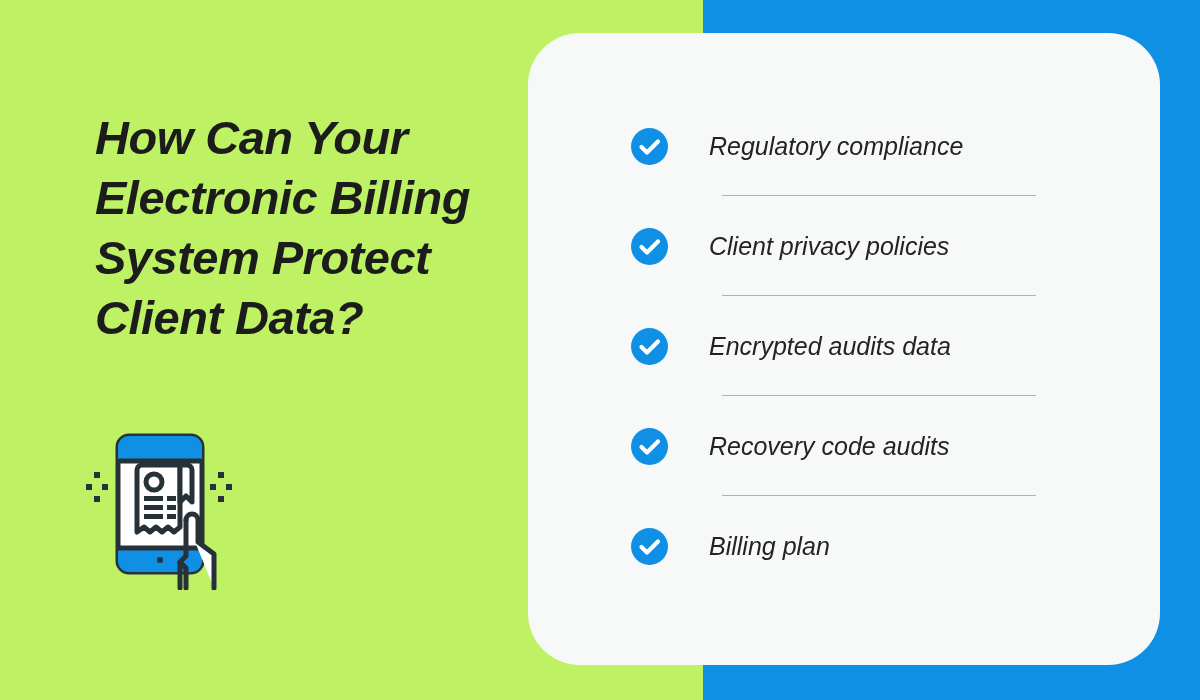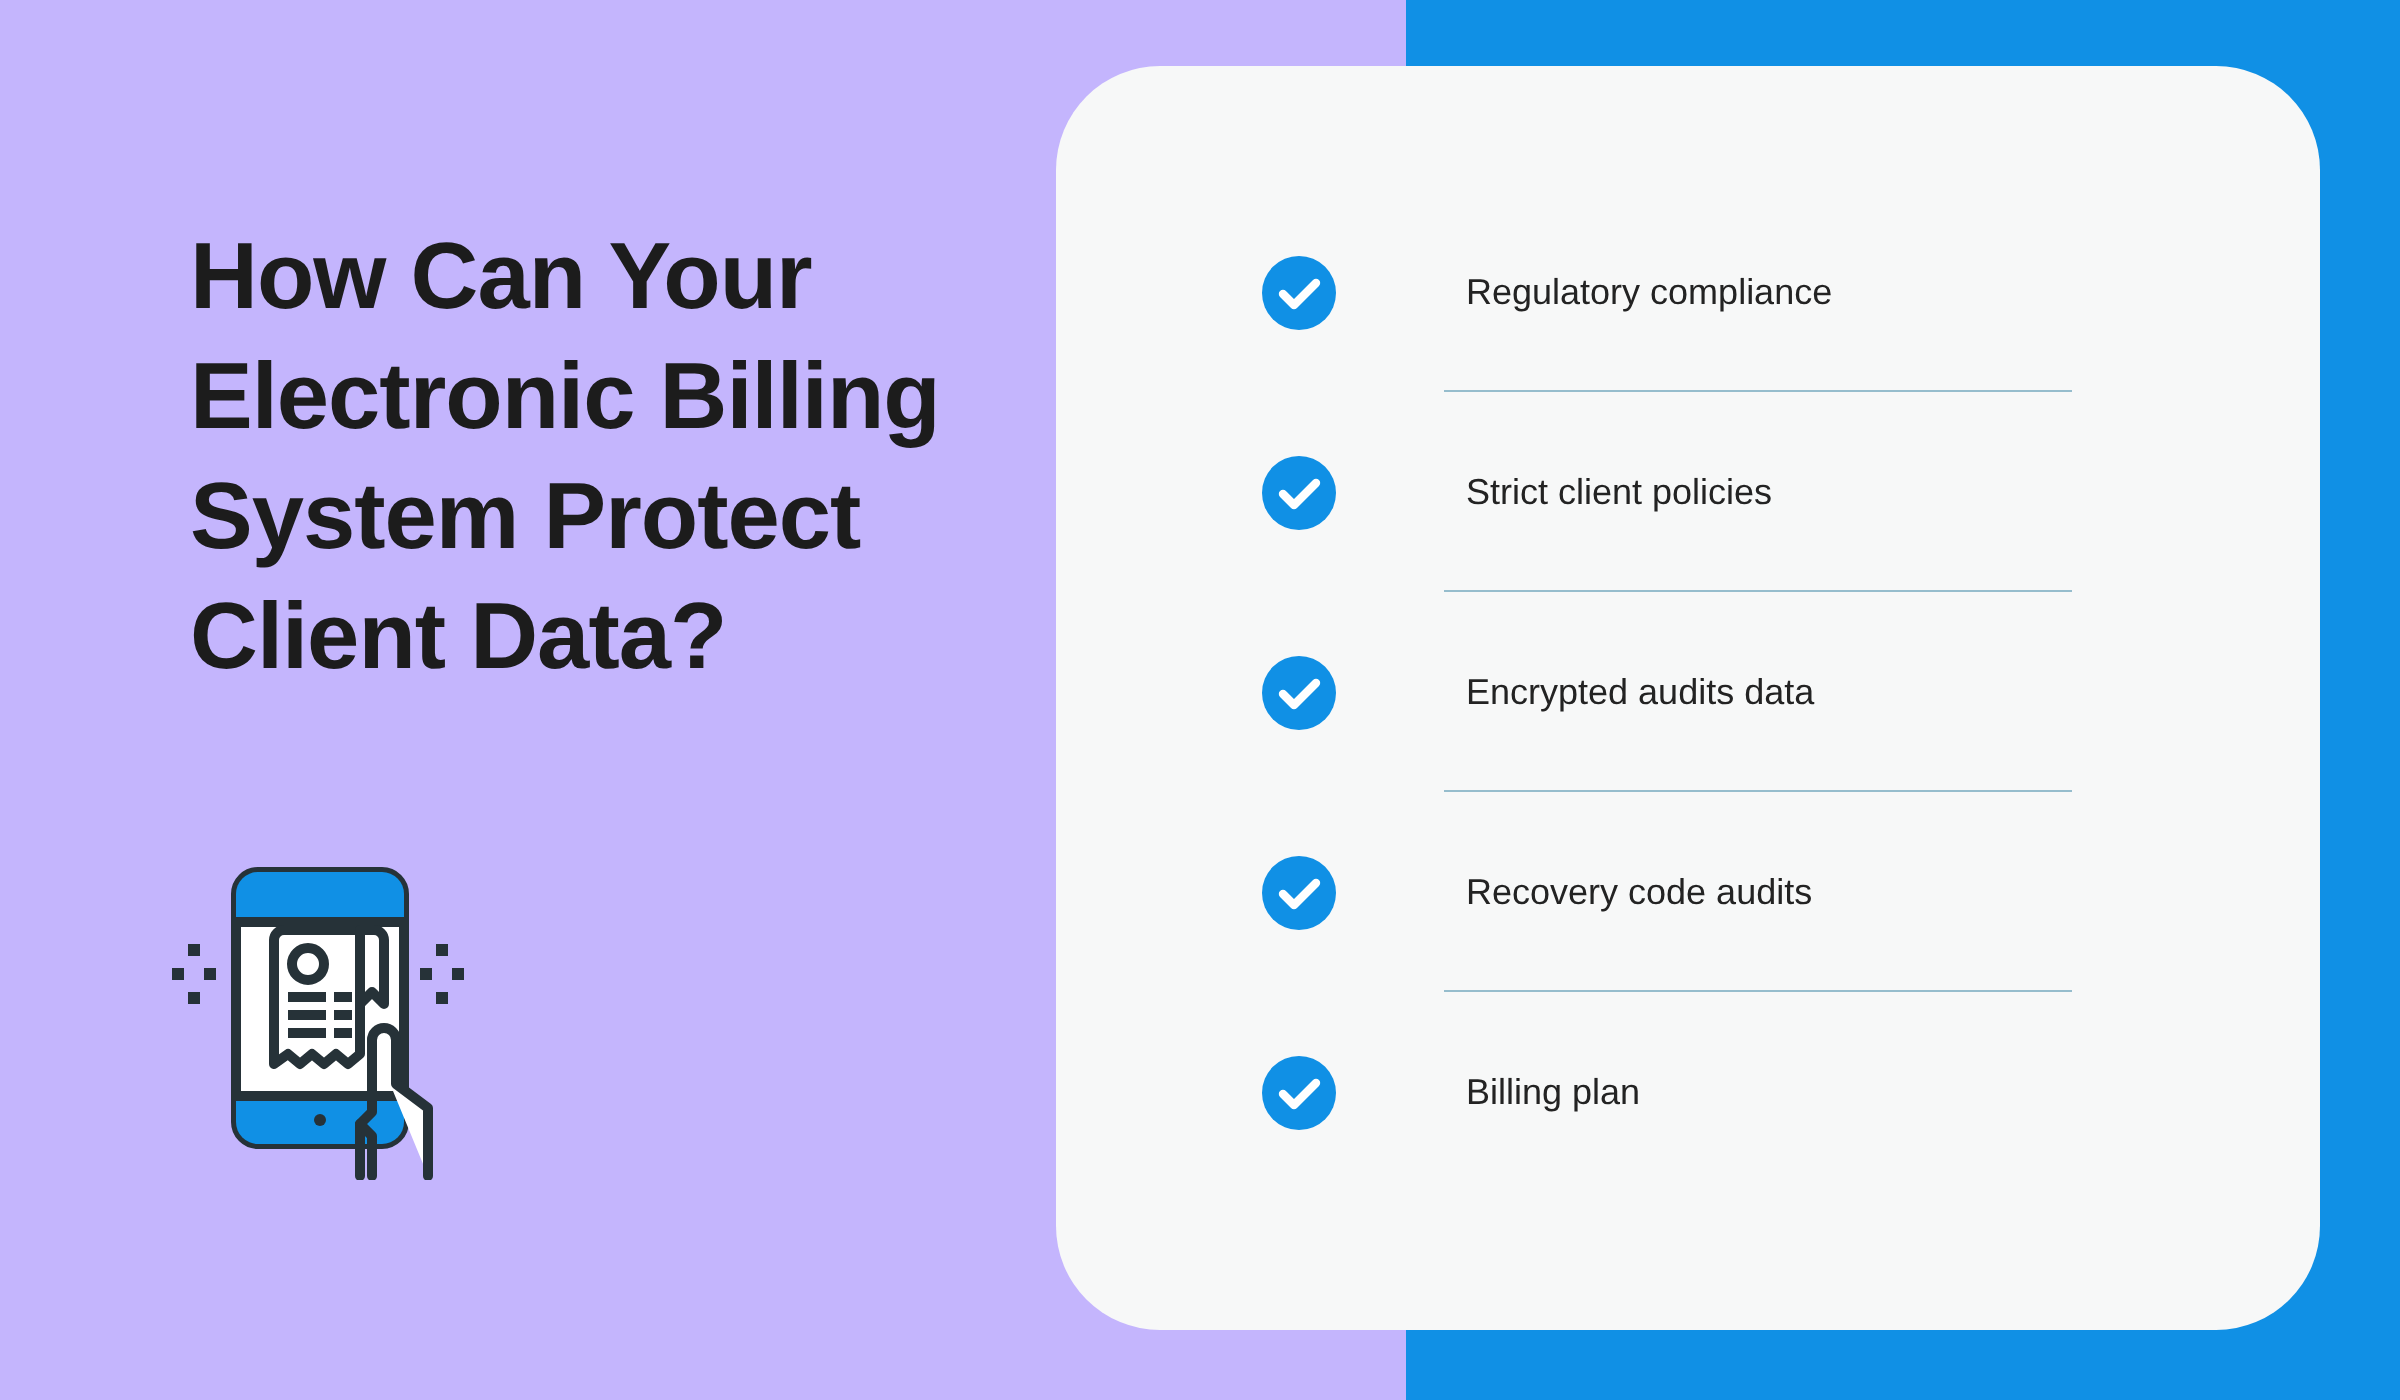--- a/index.html
+++ b/index.html
@@ -5,21 +5,22 @@
   * { margin:0; padding:0; box-sizing:border-box; }
   html, body {
     width:1200px; height:700px;
     background:#ffffff;
     font-family:"Liberation Sans", sans-serif;
     overflow:hidden;
   }
   .stage {
     position:relative;
     width:1200px; height:700px;
-    background:#c4b5fd;
+    background:#bef264;
+    font-style:italic;
   }
 
   
   .accent-panel {
     position:absolute;
     left:703px; top:0;
     width:497px; height:700px;
     background:#1090e5;
   }
 
@@ -61,22 +62,22 @@
     position:relative;
     height:100px;
   }
   .check-icon {
     position:absolute;
     left:0; top:0;
     width:37px; height:37px;
   }
   .check-label {
     position:absolute;
-    left:102px; top:-1px;
-    font-size:18px;
+    left:78px; top:-1px;
+    font-size:25px;
     line-height:39px;
     color:#232323;
     white-space:nowrap;
   }
   .divider {
     position:absolute;
     left:91px; top:67px;
     width:314px;
     height:1px;
     background:#96bdcd;
@@ -151,21 +152,21 @@
       <span class="divider"></span>
     </div>
 
     <div class="check-row">
       <span class="check-icon">
         <svg viewBox="0 0 37 37" width="37" height="37" xmlns="http://www.w3.org/2000/svg">
           <circle cx="18.5" cy="18.5" r="18.5" fill="#1090e5"></circle>
           <path d="M10.5 19 l5.5 5.5 L27 13.5" fill="none" stroke="#ffffff" stroke-width="4.2" stroke-linecap="round" stroke-linejoin="round"></path>
         </svg>
       </span>
-      <span class="check-label">Strict client policies</span>
+      <span class="check-label">Client privacy policies</span>
       <span class="divider"></span>
     </div>
 
     <div class="check-row">
       <span class="check-icon">
         <svg viewBox="0 0 37 37" width="37" height="37" xmlns="http://www.w3.org/2000/svg">
           <circle cx="18.5" cy="18.5" r="18.5" fill="#1090e5"></circle>
           <path d="M10.5 19 l5.5 5.5 L27 13.5" fill="none" stroke="#ffffff" stroke-width="4.2" stroke-linecap="round" stroke-linejoin="round"></path>
         </svg>
       </span>

